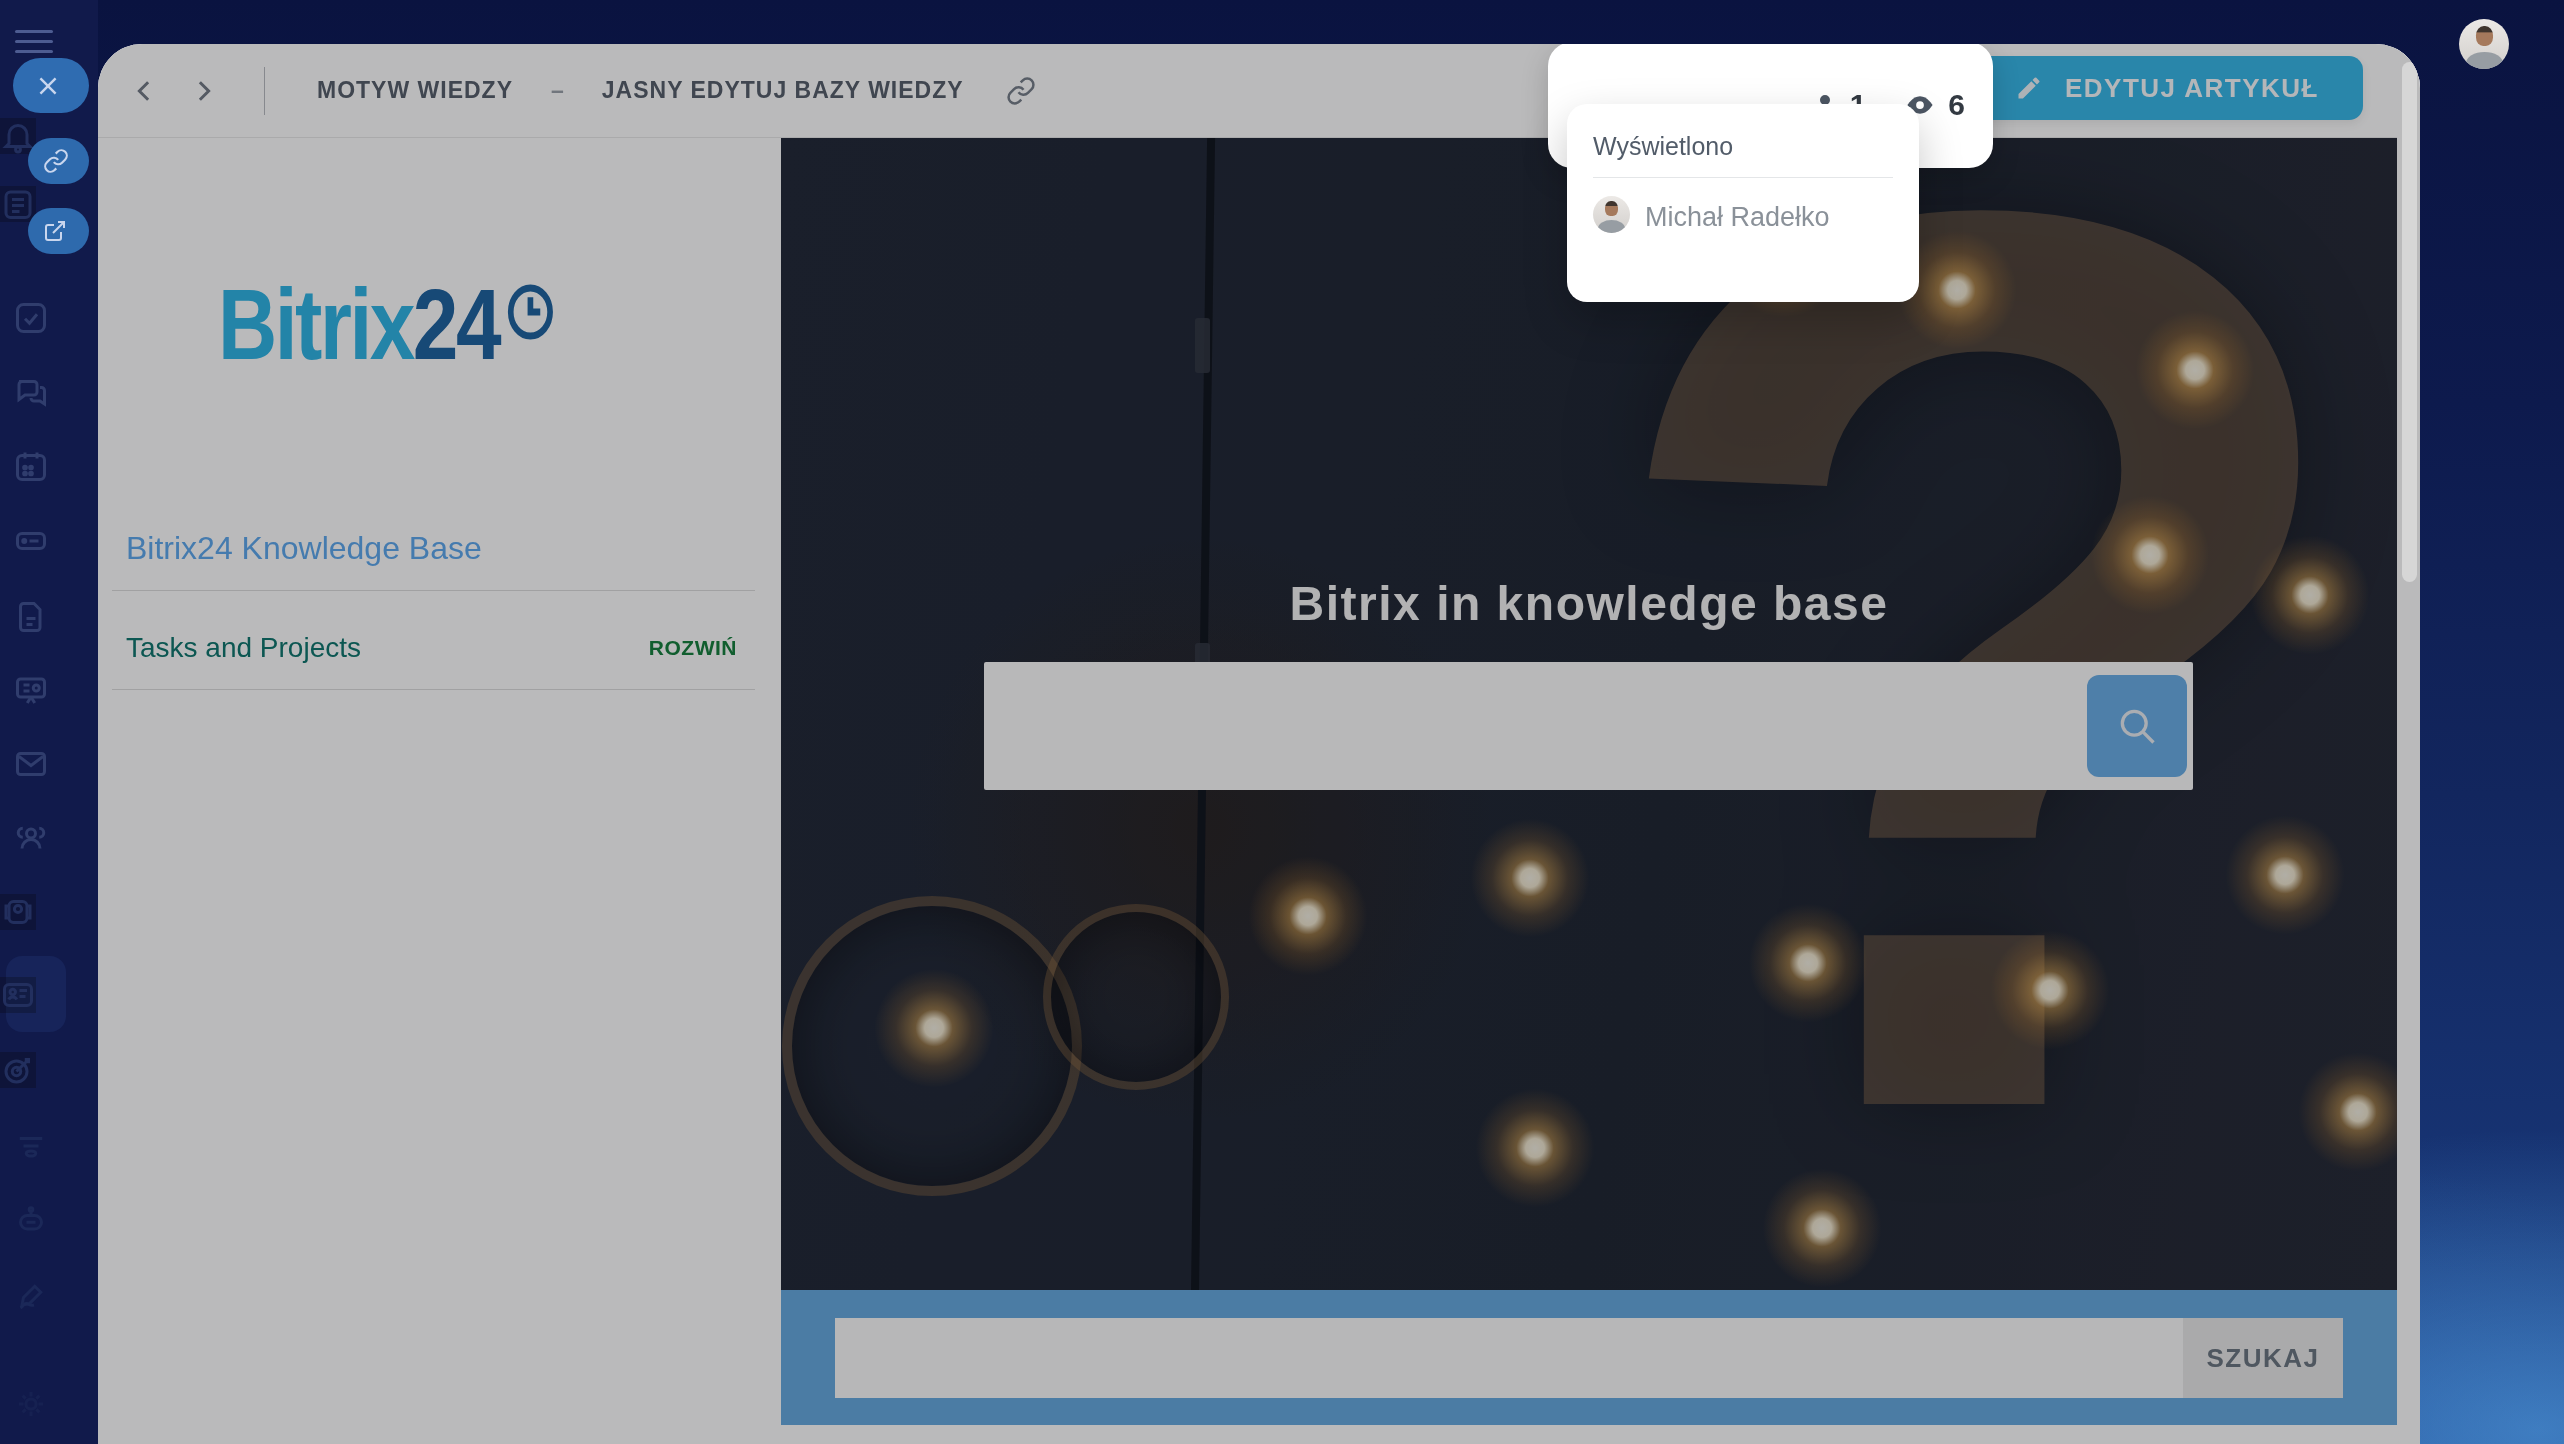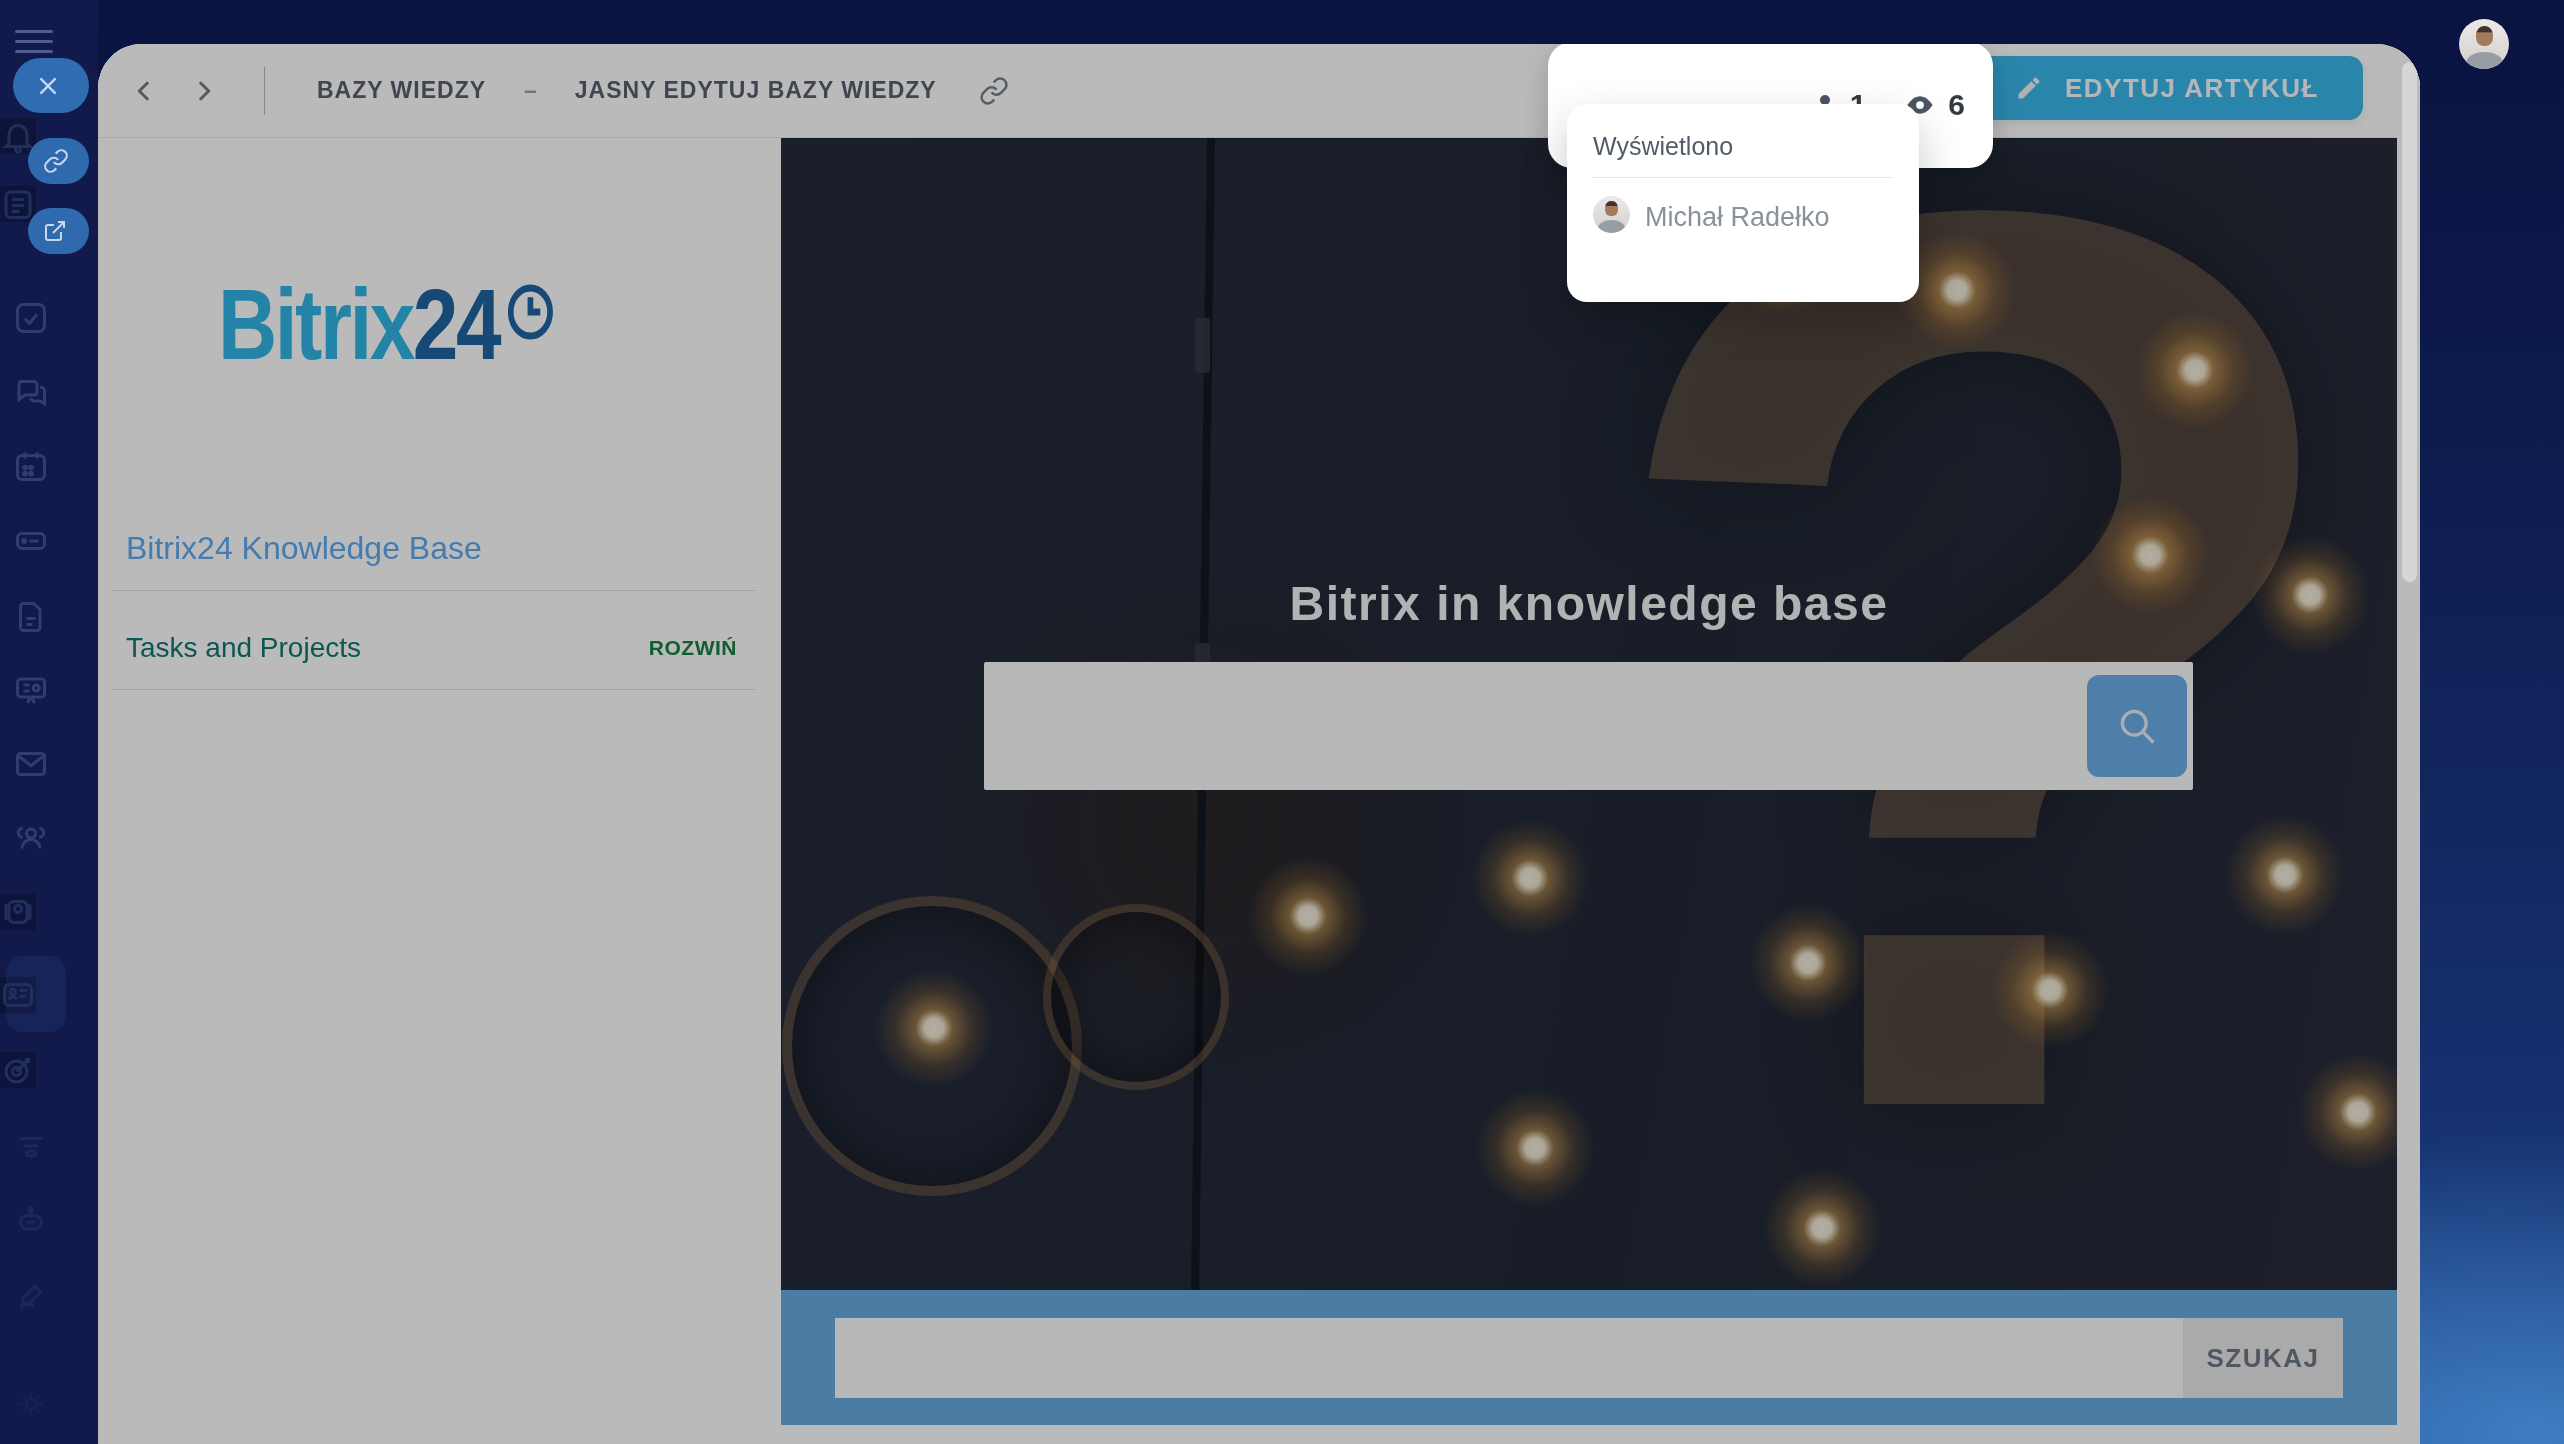--- a/index.html
+++ b/index.html
@@ -260,21 +260,21 @@
         <svg viewBox="0 0 24 24" fill="none" stroke="currentColor" stroke-width="2.4">
             <polyline points="14.5 5 7.5 12 14.5 19"></polyline>
           </svg>
         </span>
       <span class="nav-arrow fwd">
         <svg viewBox="0 0 24 24" fill="none" stroke="currentColor" stroke-width="2.4">
             <polyline points="9.5 5 16.5 12 9.5 19"></polyline>
           </svg>
         </span>
       <span class="tb-divider"></span>
-      <span class="crumb crumb1">BAZY WIEDZY</span>
+      <span class="crumb crumb1">MOTYW WIEDZY</span>
       <span class="crumb-sep">–</span>
       <span class="crumb">JASNY EDYTUJ BAZY WIEDZY</span>
       <span class="tb-chain">
         <svg viewBox="0 0 24 24" fill="none" stroke="currentColor" stroke-width="2">
             <path d="M10 13a5 5 0 0 0 7.54.54l3-3a5 5 0 0 0-7.07-7.07l-1.72 1.71"></path>
             <path d="M14 11a5 5 0 0 0-7.54-.54l-3 3a5 5 0 0 0 7.07 7.07l1.71-1.71"></path>
           </svg>
         </span>
       <div class="edit-btn">
         <svg viewBox="0 0 24 24">

